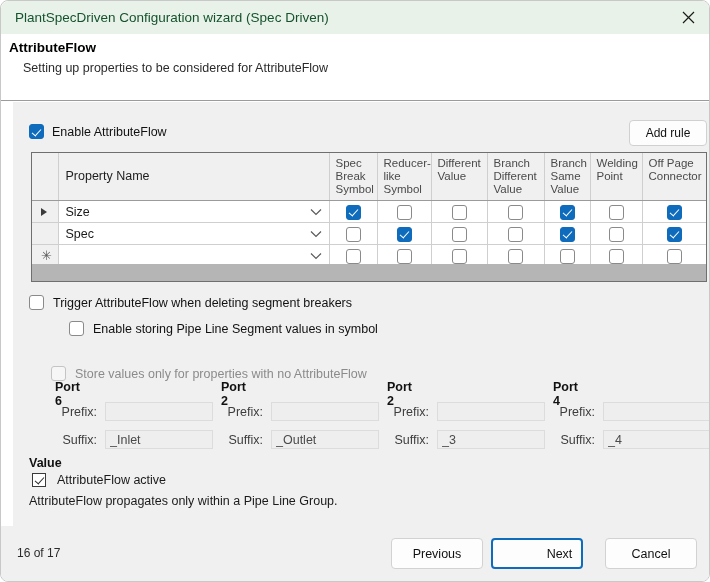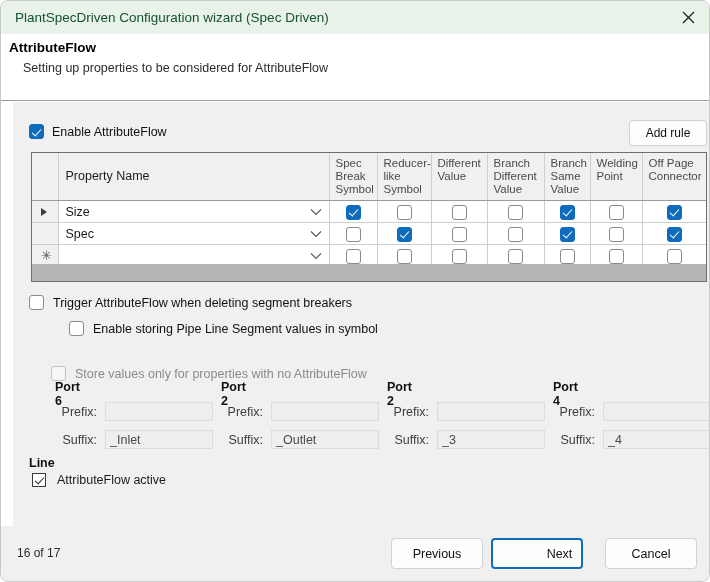--- a/index.html
+++ b/index.html
@@ -481,25 +481,26 @@
           <input class="field-input" type="text" value="" style="">
         </div>
         <div class="field-row" style="top:50px; left:-20px;">
           <span class="field-label">Suffix:</span>
           <input class="field-input" type="text" value="_4" style="">
         </div>
       </div>
 
     </div>
 
-    <div class="info-title">Line</div>
+    <div class="info-title">Value</div>
     <div class="info-cb">
       <span class="cb-classic"></span>
       <span>AttributeFlow active</span>
     </div>
+    <div class="info-text">AttributeFlow propagates only within a Pipe Line Group.</div>
 
   </div>
 
   <div class="footer">
     <span class="page-ind">16 of 17</span>
     <div class="btn" style="left:390px;">Previous</div>
     <div class="btn primary" style="left:490px;">Next</div>
     <div class="btn" style="left:604px;">Cancel</div>
   </div>
 

